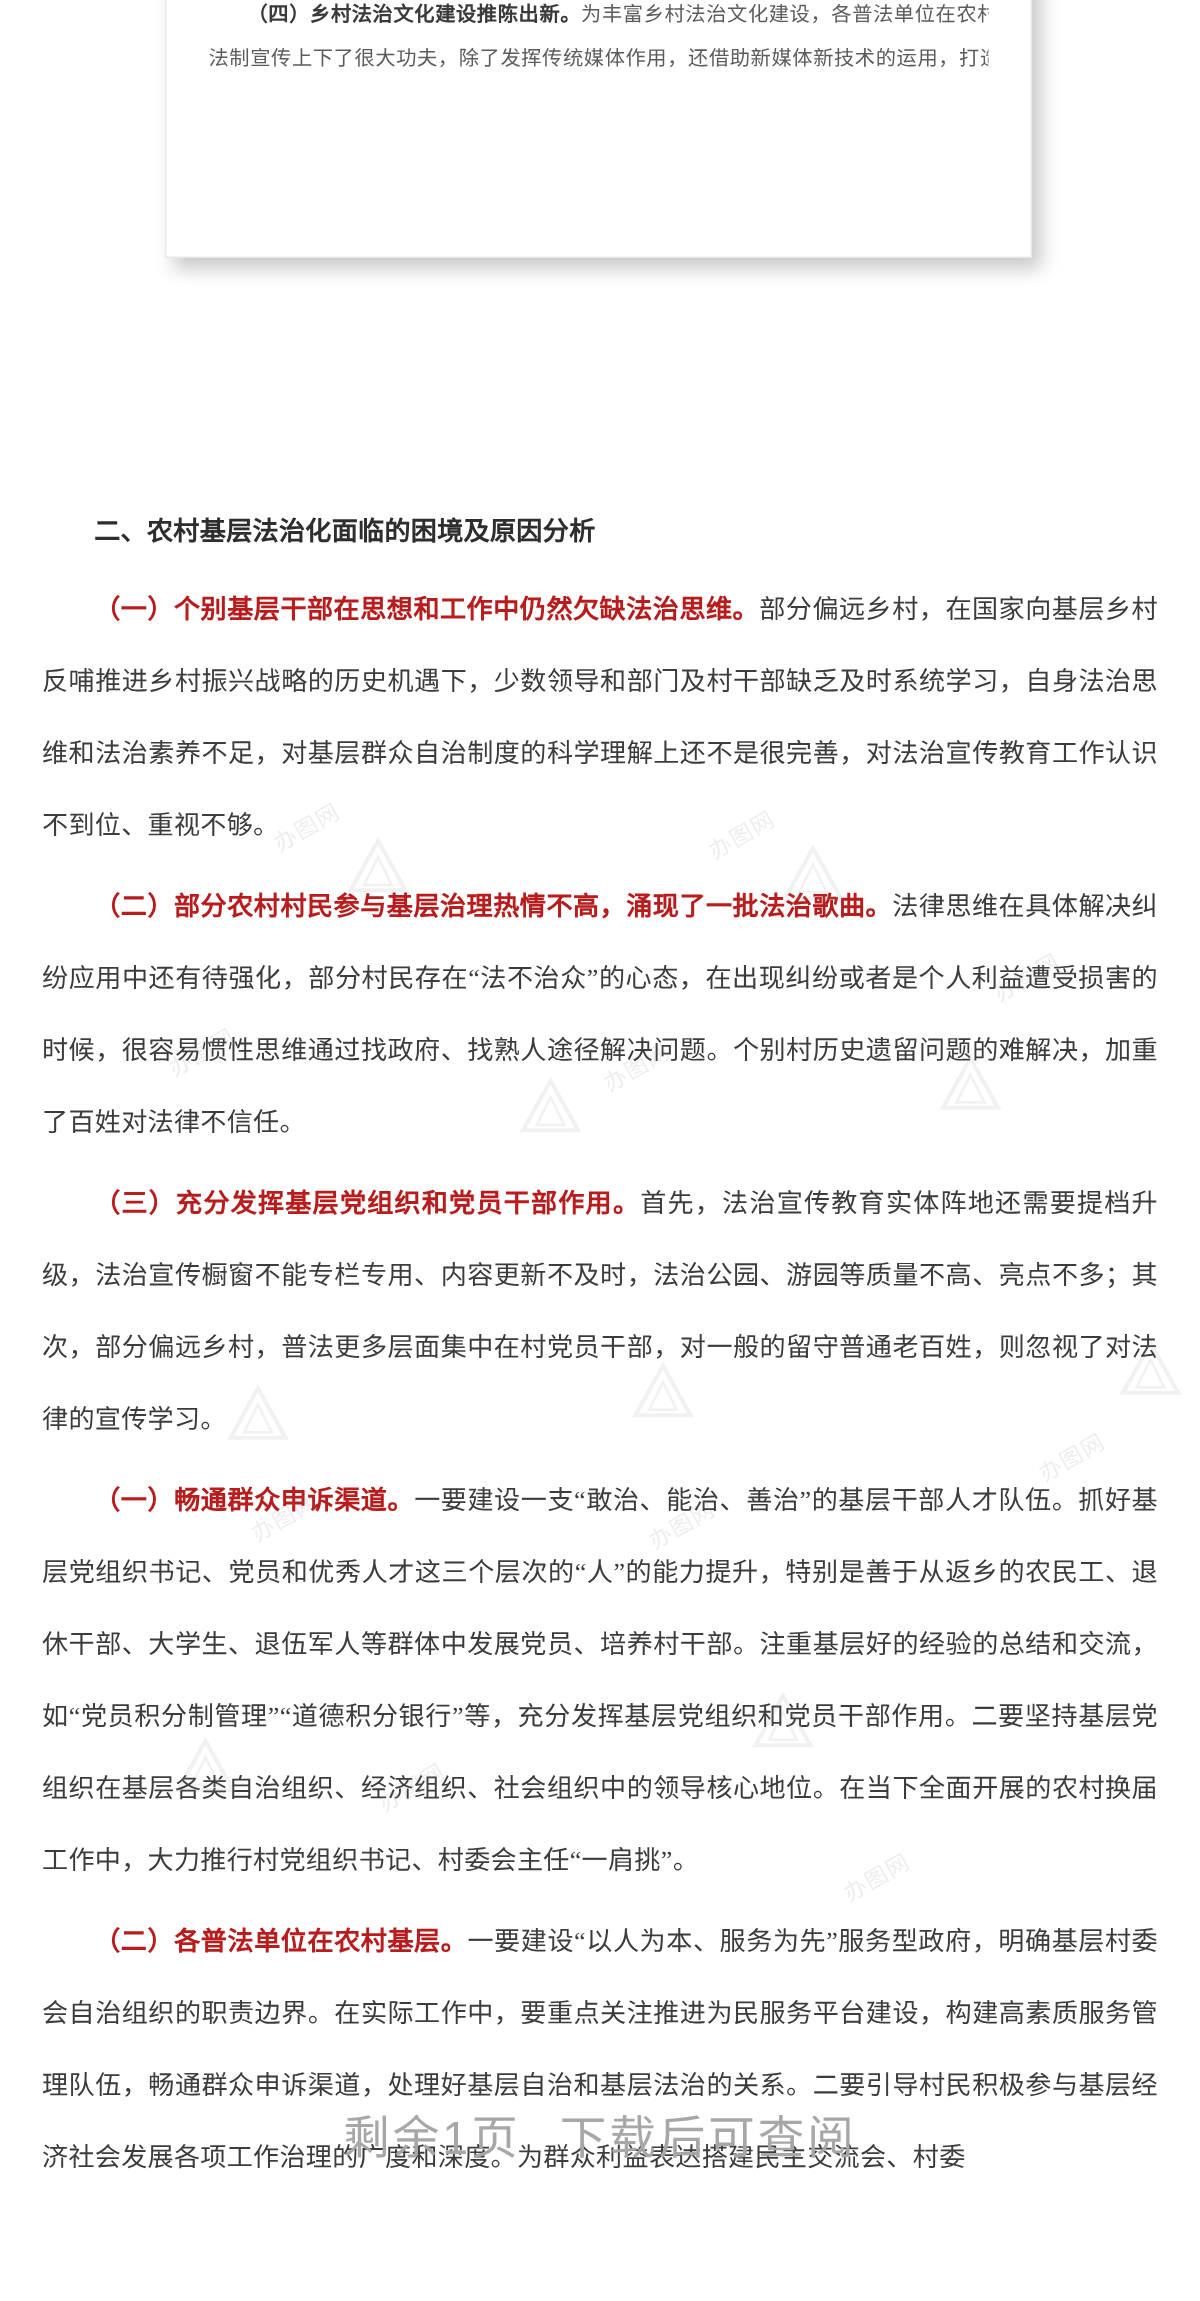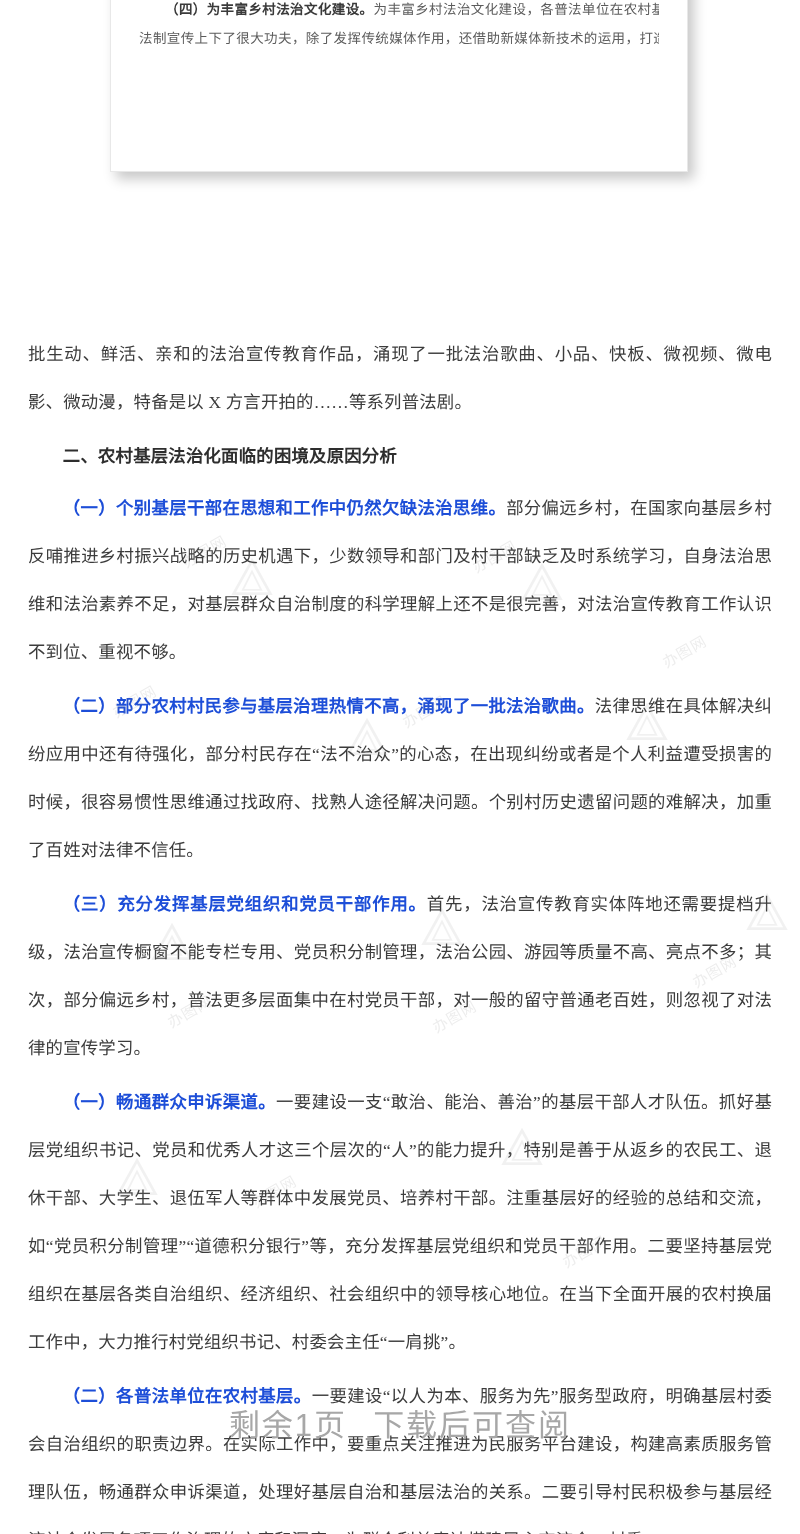--- a/index.html
+++ b/index.html
@@ -72,21 +72,21 @@
   }
   .doc-body p.indent { text-indent: 2em; }
   .doc-body p.heading {
     font-weight: 700;
     text-indent: 2em;
     color: #2e2e2e;
     margin-bottom: 4px;
   }
   .lead {
     font-weight: 700;
-    color: #1d4ed8;
+    color: #b91c1c;
   }
 
   
   .wm-layer {
     position: absolute;
     inset: 0;
     pointer-events: none;
     z-index: 5;
   }
   .wm {
@@ -118,37 +118,36 @@
     letter-spacing: 2px;
   }
   .footer .gap { display: inline-block; width: 26px; }
 </style>
 </head>
 <body>
 
 <div class="preview-card-wrap">
   <div class="preview-card">
     <div class="pc-line first">
-      <span class="pc-strong">（四）为丰富乡村法治文化建设。</span><span>为丰富乡村法治文化建设，各普法单位在农村基层</span>
+      <span class="pc-strong">（四）乡村法治文化建设推陈出新。</span><span>为丰富乡村法治文化建设，各普法单位在农村基层</span>
     </div>
     <div class="pc-line">法制宣传上下了很大功夫，除了发挥传统媒体作用，还借助新媒体新技术的运用，打造了一大</div>
   </div>
 </div>
 
 <div class="doc-body">
 
-  <p class="indent" style="text-indent:0;">批生动、鲜活、亲和的法治宣传教育作品，涌现了一批法治歌曲、小品、快板、微视频、微电影、微动漫，特备是以 X 方言开拍的……等系列普法剧。</p>
 
   <p class="heading">二、农村基层法治化面临的困境及原因分析</p>
 
   <p class="indent"><span class="lead">（一）个别基层干部在思想和工作中仍然欠缺法治思维。</span><span>部分偏远乡村，在国家向基层乡村反哺推进乡村振兴战略的历史机遇下，少数领导和部门及村干部缺乏及时系统学习，自身法治思维和法治素养不足，对基层群众自治制度的科学理解上还不是很完善，对法治宣传教育工作认识不到位、重视不够。</span></p>
 
   <p class="indent"><span class="lead">（二）部分农村村民参与基层治理热情不高，涌现了一批法治歌曲。</span><span>法律思维在具体解决纠纷应用中还有待强化，部分村民存在“法不治众”的心态，在出现纠纷或者是个人利益遭受损害的时候，很容易惯性思维通过找政府、找熟人途径解决问题。个别村历史遗留问题的难解决，加重了百姓对法律不信任。</span></p>
 
-  <p class="indent"><span class="lead">（三）充分发挥基层党组织和党员干部作用。</span><span>首先，法治宣传教育实体阵地还需要提档升级，法治宣传橱窗不能专栏专用、党员积分制管理，法治公园、游园等质量不高、亮点不多；其次，部分偏远乡村，普法更多层面集中在村党员干部，对一般的留守普通老百姓，则忽视了对法律的宣传学习。</span></p>
+  <p class="indent"><span class="lead">（三）充分发挥基层党组织和党员干部作用。</span><span>首先，法治宣传教育实体阵地还需要提档升级，法治宣传橱窗不能专栏专用、内容更新不及时，法治公园、游园等质量不高、亮点不多；其次，部分偏远乡村，普法更多层面集中在村党员干部，对一般的留守普通老百姓，则忽视了对法律的宣传学习。</span></p>
 
 
   <p class="indent"><span class="lead">（一）畅通群众申诉渠道。</span><span>一要建设一支“敢治、能治、善治”的基层干部人才队伍。抓好基层党组织书记、党员和优秀人才这三个层次的“人”的能力提升，特别是善于从返乡的农民工、退休干部、大学生、退伍军人等群体中发展党员、培养村干部。注重基层好的经验的总结和交流，如“党员积分制管理”“道德积分银行”等，充分发挥基层党组织和党员干部作用。二要坚持基层党组织在基层各类自治组织、经济组织、社会组织中的领导核心地位。在当下全面开展的农村换届工作中，大力推行村党组织书记、村委会主任“一肩挑”。</span></p>
 
   <p class="indent"><span class="lead">（二）各普法单位在农村基层。</span><span>一要建设“以人为本、服务为先”服务型政府，明确基层村委会自治组织的职责边界。在实际工作中，要重点关注推进为民服务平台建设，构建高素质服务管理队伍，畅通群众申诉渠道，处理好基层自治和基层法治的关系。二要引导村民积极参与基层经济社会发展各项工作治理的广度和深度。为群众利益表达搭建民主交流会、村委</span></p>
 
 </div>
 
 <div class="wm-layer">
   <span class="wm" style="left:180px;  top:540px;">办图网</span>

